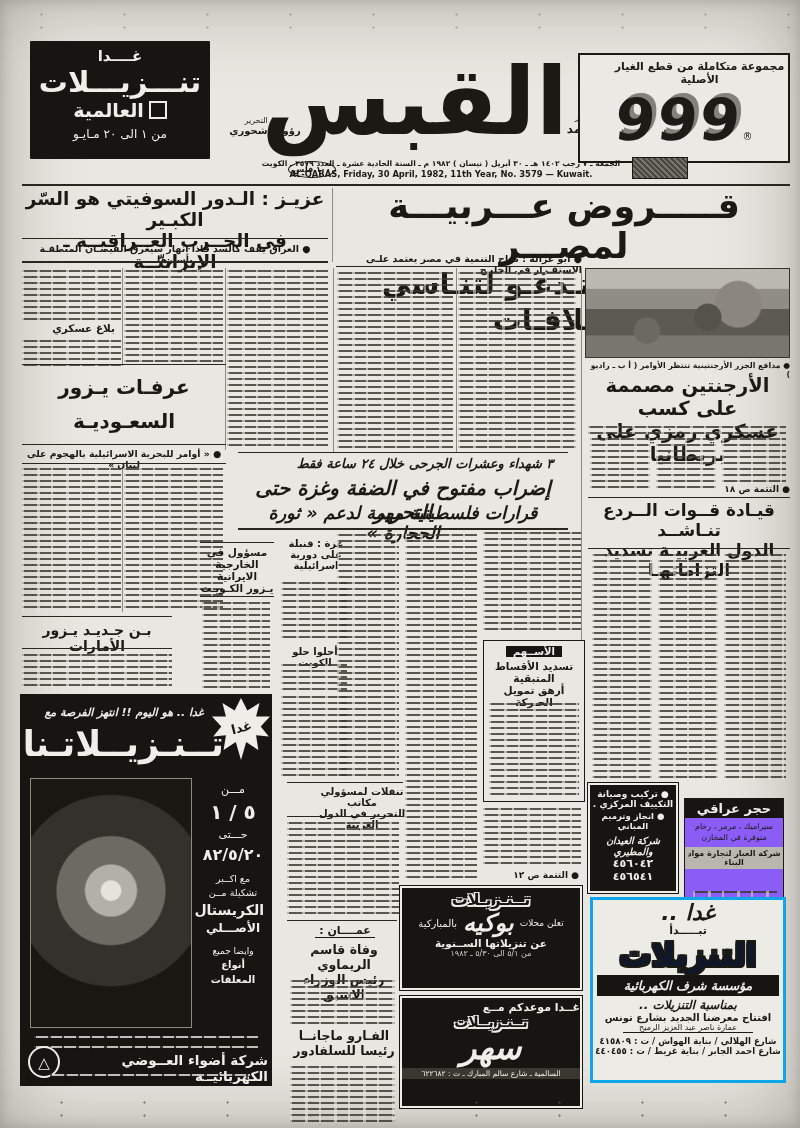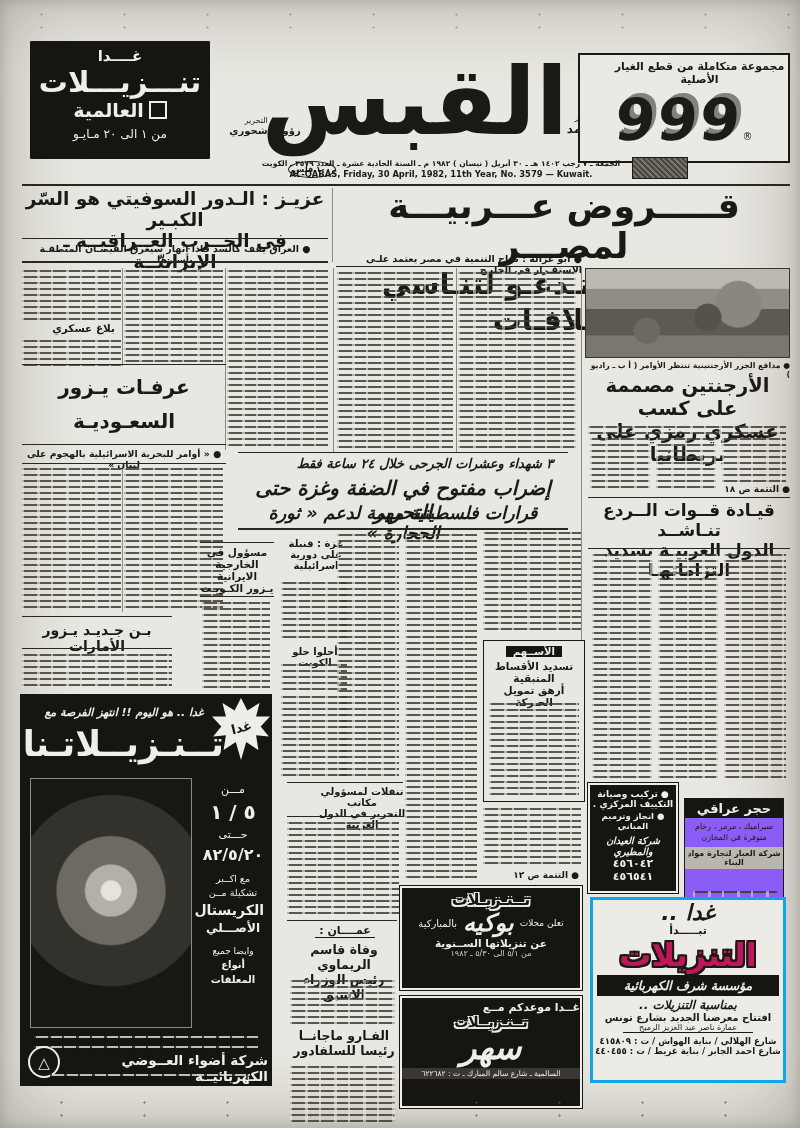--- a/index.html
+++ b/index.html
@@ -16,21 +16,21 @@
   .ft{position:absolute;opacity:.82;
       background-image:
         repeating-linear-gradient(90deg, rgba(233,231,225,.65) 0 2px, rgba(233,231,225,0) 2px 15px, rgba(233,231,225,.65) 15px 18px, rgba(233,231,225,0) 18px 29px),
         repeating-linear-gradient(180deg, #3a3731 0 2px, rgba(0,0,0,0) 2px 6px);}
   .ftw{position:absolute;opacity:.85;
       background-image:
         repeating-linear-gradient(90deg, rgba(20,19,16,.8) 0 2px, rgba(20,19,16,0) 2px 14px, rgba(20,19,16,.8) 14px 17px, rgba(20,19,16,0) 17px 28px),
         repeating-linear-gradient(180deg, #dedbd4 0 2px, rgba(0,0,0,0) 2px 6px);}
   .blackad{background:#171511;color:#f0eee8;}
   .outline-on-black{color:#171511;text-shadow:-1.5px -1.5px 0 #eceae4,1.5px -1.5px 0 #eceae4,-1.5px 1.5px 0 #eceae4,1.5px 1.5px 0 #eceae4;}
-  .outline-on-white{color:#be185d;text-shadow:-2px -2px 0 #1b1914,2px -2px 0 #1b1914,-2px 2px 0 #1b1914,2px 2px 0 #1b1914,0 -2px 0 #1b1914,0 2px 0 #1b1914,-2px 0 0 #1b1914,2px 0 0 #1b1914;}
+  .outline-on-white{color:#0f172a;text-shadow:-2px -2px 0 #1b1914,2px -2px 0 #1b1914,-2px 2px 0 #1b1914,2px 2px 0 #1b1914,0 -2px 0 #1b1914,0 2px 0 #1b1914,-2px 0 0 #1b1914,2px 0 0 #1b1914;}
   .photo{background:
       radial-gradient(circle at 30% 70%, #6d6a63 0 8%, transparent 9%),
       radial-gradient(circle at 60% 55%, #57544d 0 10%, transparent 11%),
       radial-gradient(circle at 75% 40%, #8a877f 0 14%, transparent 15%),
       linear-gradient(180deg,#b9b6af 0 22%, #8f8c84 23% 45%, #5f5c55 46% 75%, #7a776f 76% 100%);
       filter:contrast(1.05);}
   .chandelier{background:
       radial-gradient(circle at 50% 45%, #e6e3db 0 6%, #b3b0a8 7% 16%, #6d6a62 17% 34%, #33312b 35% 60%, #191712 61% 100%);}
   .star{clip-path:polygon(50% 0%,61% 20%,82% 8%,76% 30%,100% 30%,84% 46%,98% 62%,76% 60%,80% 84%,59% 71%,50% 100%,41% 71%,20% 84%,24% 60%,2% 62%,16% 46%,0% 30%,24% 30%,18% 8%,39% 20%);
         background:#efede7;color:#171511;}

